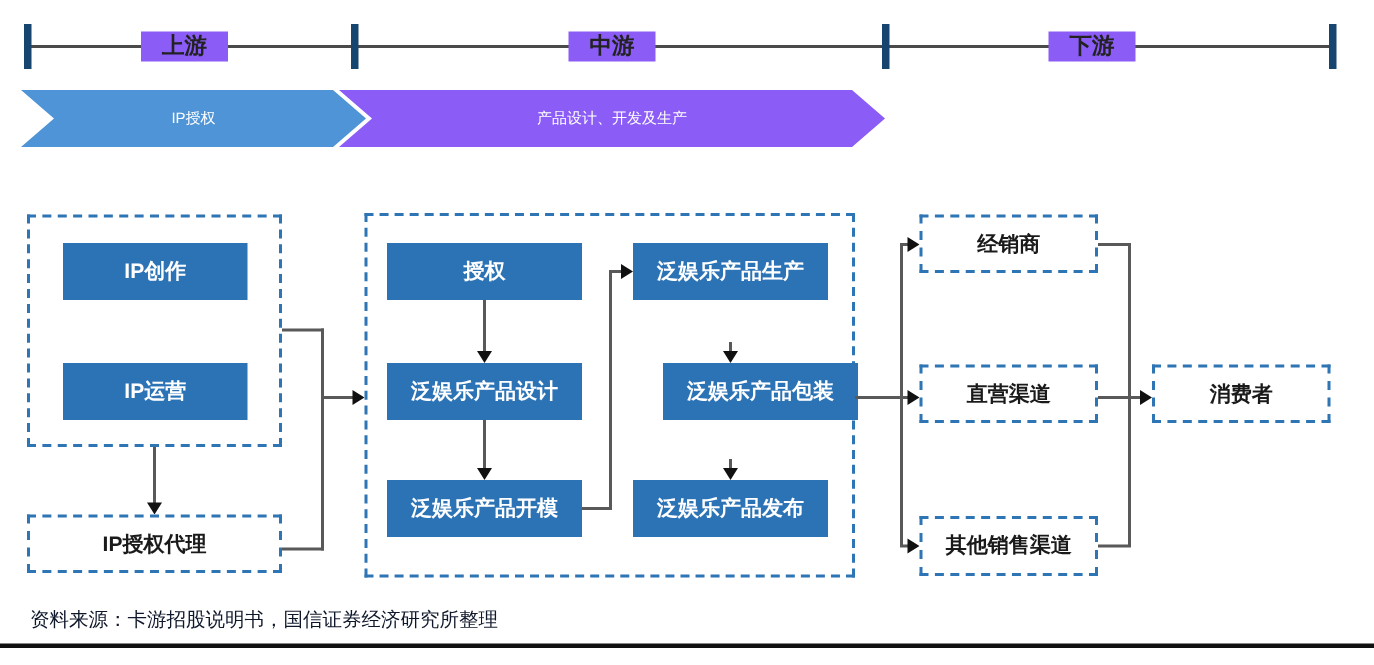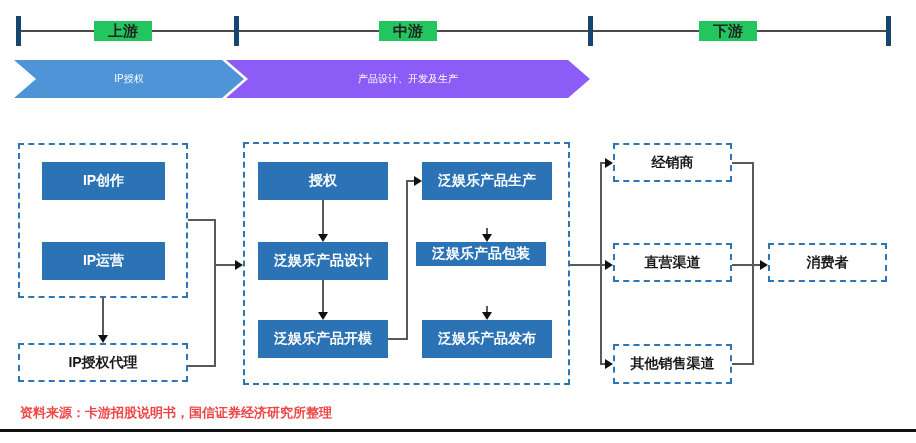--- a/index.html
+++ b/index.html
@@ -4,21 +4,21 @@
 <style>
   html,body{margin:0;padding:0;background:#fff;}
   .canvas{
     position:relative;width:916px;height:443px;background:#fff;overflow:hidden;
     font-family:"Liberation Sans","DejaVu Sans",sans-serif;
   }
   
   .ruler-line{position:absolute;top:30px;left:18px;width:872px;height:2px;background:#4a4a4a;}
   .tick{position:absolute;top:16px;width:5px;height:30px;background:#16456f;}
   .stage-label{
-    position:absolute;top:21px;transform:translateX(-50%);background:#22c55e;
+    position:absolute;top:21px;transform:translateX(-50%);background:#8b5cf6;
     padding:0 14px;font-size:15px;font-weight:bold;color:#222;line-height:20px;white-space:nowrap;
   }
   
   .chevron{
     position:absolute;top:60px;height:38px;display:flex;align-items:center;justify-content:center;
     color:#fff;font-size:10px;font-weight:400;white-space:nowrap;
     clip-path:polygon(0 0,calc(100% - 22px) 0,100% 50%,calc(100% - 22px) 100%,0 100%,22px 50%);
   }
   
   .solid-box{
@@ -33,21 +33,21 @@
     display:flex;align-items:center;justify-content:center;
     font-size:14px;font-weight:bold;color:#1a1a1a;white-space:nowrap;
   }
   
   .ln{position:absolute;background:#595959;}
   .ln.h{height:2px;}
   .ln.v{width:2px;}
   .ah-r{position:absolute;width:0;height:0;border-top:5px solid transparent;border-bottom:5px solid transparent;border-left:8px solid #111;}
   .ah-d{position:absolute;width:0;height:0;border-left:5px solid transparent;border-right:5px solid transparent;border-top:8px solid #111;}
   
-  .source-note{position:absolute;left:20px;top:404px;font-size:13px;font-weight:bold;color:#ef4444;white-space:nowrap;}
+  .source-note{position:absolute;left:20px;top:404px;font-size:13px;font-weight:normal;color:#0f172a;white-space:nowrap;}
   .bottom-rule{position:absolute;left:0;top:429px;width:916px;height:3px;background:#111;}
 </style>
 </head>
 <body>
 
 <div class="canvas">
 
   <div class="ruler-line"></div>
   <div class="tick" style="left:16px"></div>
   <div class="tick" style="left:234px"></div>
@@ -72,21 +72,21 @@
   <div class="ln v" style="left:214px;top:219px;height:148px"></div>
   <div class="ln h" style="left:188px;top:365px;width:28px"></div>
   <div class="ln h" style="left:214px;top:264px;width:22px"></div>
   <div class="ah-r" style="left:235px;top:260px"></div>
 
   <div class="dashed-box" style="left:243px;top:142px;width:327px;height:243px"></div>
   <div class="solid-box" style="left:258px;top:162px;width:130px;height:38px">授权</div>
   <div class="solid-box" style="left:258px;top:242px;width:130px;height:38px">泛娱乐产品设计</div>
   <div class="solid-box" style="left:258px;top:320px;width:130px;height:38px">泛娱乐产品开模</div>
   <div class="solid-box" style="left:422px;top:162px;width:130px;height:38px">泛娱乐产品生产</div>
-  <div class="solid-box" style="left:416px;top:242px;width:130px;height:24px">泛娱乐产品包装</div>
+  <div class="solid-box" style="left:442px;top:242px;width:130px;height:38px">泛娱乐产品包装</div>
   <div class="solid-box" style="left:422px;top:320px;width:130px;height:38px">泛娱乐产品发布</div>
 
   <div class="ln v" style="left:322px;top:200px;height:36px"></div>
   <div class="ah-d" style="left:318px;top:234px"></div>
   <div class="ln v" style="left:322px;top:280px;height:34px"></div>
   <div class="ah-d" style="left:318px;top:312px"></div>
 
   <div class="ln v" style="left:486px;top:228px;height:7px"></div>
   <div class="ah-d" style="left:482px;top:234px"></div>
   <div class="ln v" style="left:486px;top:306px;height:7px"></div>

